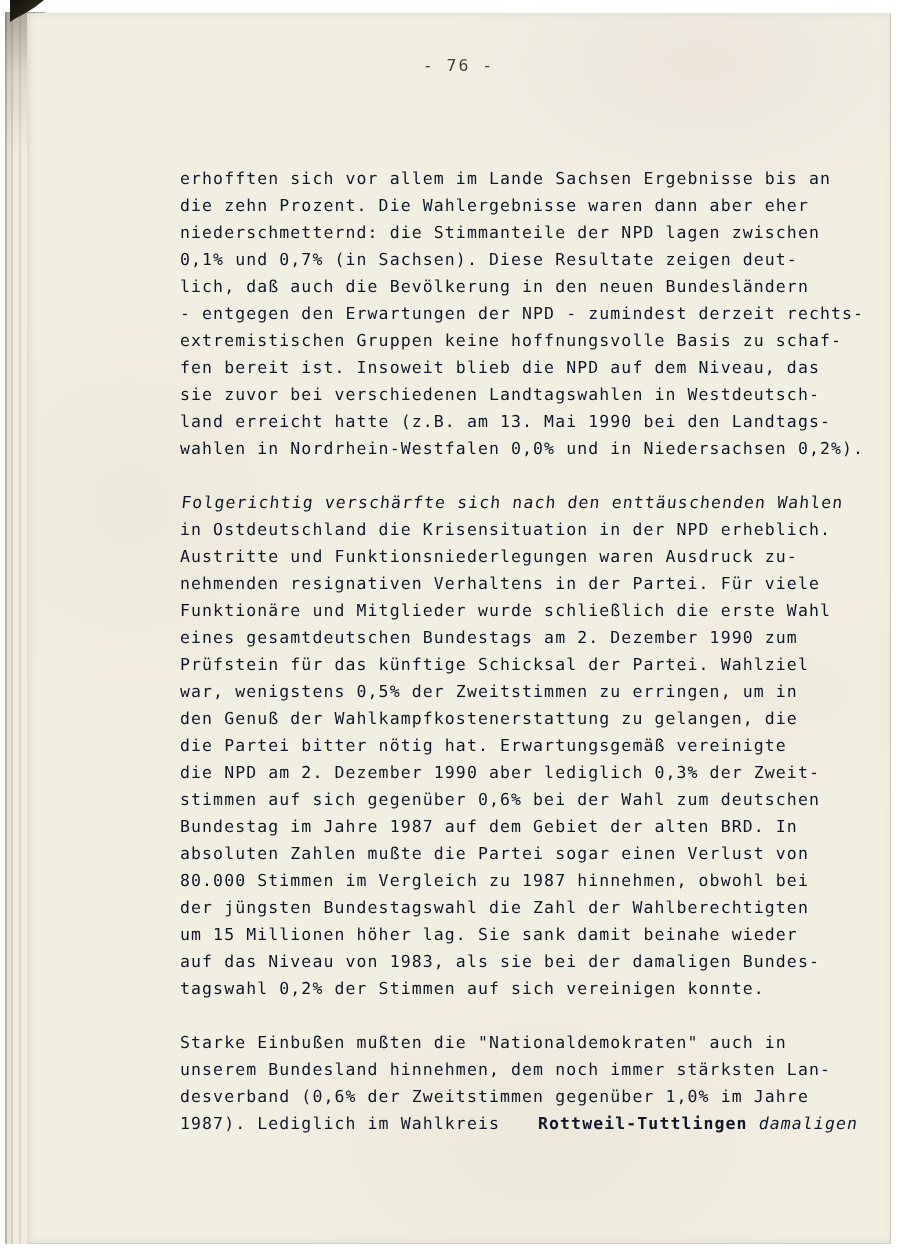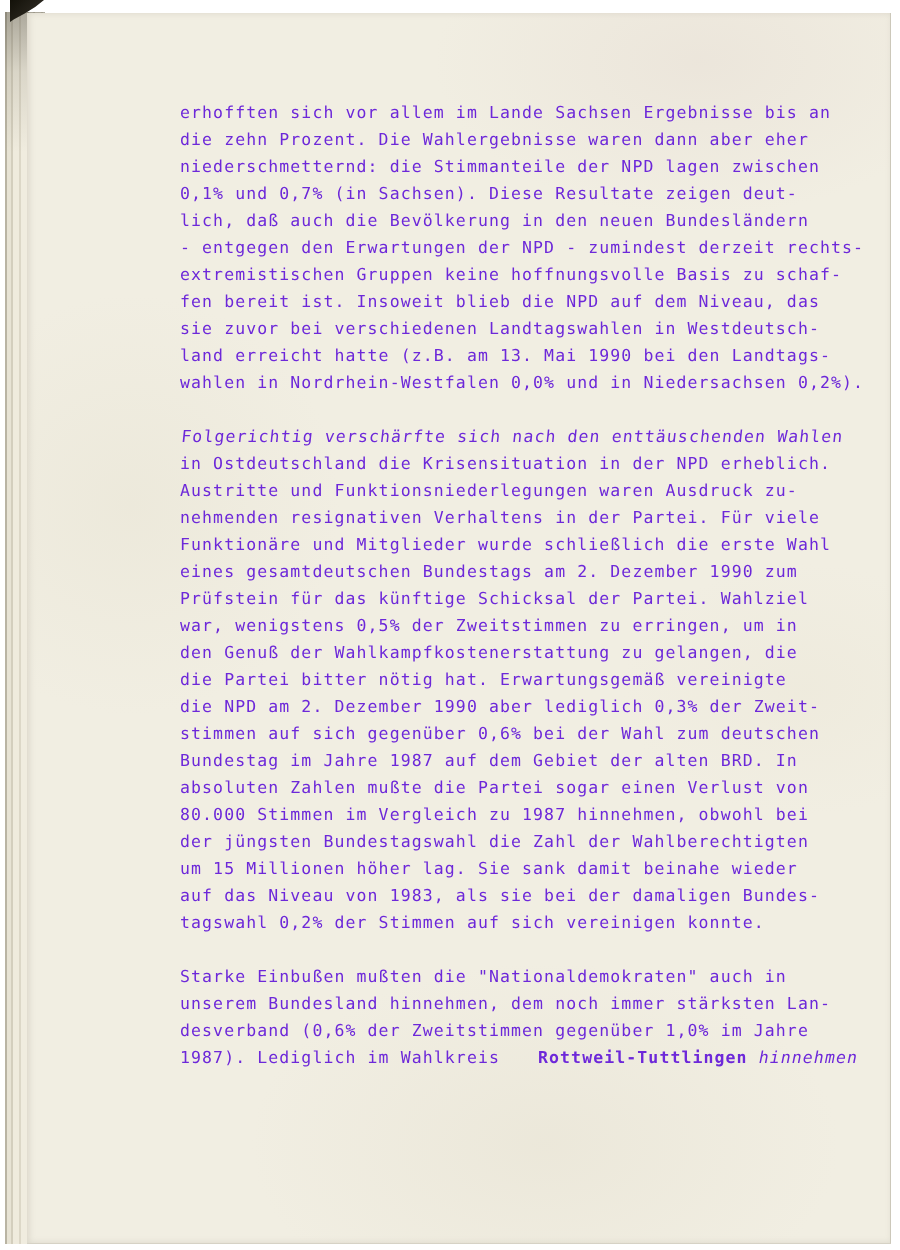--- a/index.html
+++ b/index.html
@@ -74,21 +74,21 @@
     line-height: 27px;
     color: #45423b;
   }
   .body-text {
     position: relative;
     margin: 86px 20px 0 153px;
     width: 700px;
     font-size: 16.5px;
     line-height: 27px;
     letter-spacing: 1.1px;
-    color: #6d28d9;
+    color: #0f172a;
     text-rendering: geometricPrecision;
   }
   .para {
     white-space: pre-line;
     margin: 0 0 27px 0;
   }
   .line {
     white-space: pre-line;
   }
   
@@ -103,20 +103,21 @@
 </head>
 <body>
 
 <div class="stage">
 
   <div class="page-edges"></div>
   <div class="cover-corner"></div>
 
   <div class="paper">
 
+    <div class="page-number">- 76 -</div>
 
     <div class="body-text">
 
       <p class="para">erhofften sich vor allem im Lande Sachsen Ergebnisse bis an
 die zehn Prozent. Die Wahlergebnisse waren dann aber eher
 niederschmetternd: die Stimmanteile der NPD lagen zwischen
 0,1% und 0,7% (in Sachsen). Diese Resultate zeigen deut-
 lich, daß auch die Bevölkerung in den neuen Bundesländern
 - entgegen den Erwartungen der NPD - zumindest derzeit rechts-
 extremistischen Gruppen keine hoffnungsvolle Basis zu schaf-
@@ -141,17 +142,17 @@
 absoluten Zahlen mußte die Partei sogar einen Verlust von
 80.000 Stimmen im Vergleich zu 1987 hinnehmen, obwohl bei
 der jüngsten Bundestagswahl die Zahl der Wahlberechtigten
 um 15 Millionen höher lag. Sie sank damit beinahe wieder
 auf das Niveau von 1983, als sie bei der damaligen Bundes-
 tagswahl 0,2% der Stimmen auf sich vereinigen konnte.</span></p>
 
       <p class="para"><span class="line">Starke Einbußen mußten die "Nationaldemokraten" auch in
 unserem Bundesland hinnehmen, dem noch immer stärksten Lan-
 desverband (0,6% der Zweitstimmen gegenüber 1,0% im Jahre</span><span class="line"><span>
-1987). Lediglich im Wahlkreis </span><span class="bold">Rottweil-Tuttlingen</span><span class="italic"> hinnehmen</span></span></p>
+1987). Lediglich im Wahlkreis </span><span class="bold">Rottweil-Tuttlingen</span><span class="italic"> damaligen</span></span></p>
 
     </div>
   </div>
 </div>
 
 </body></html>

